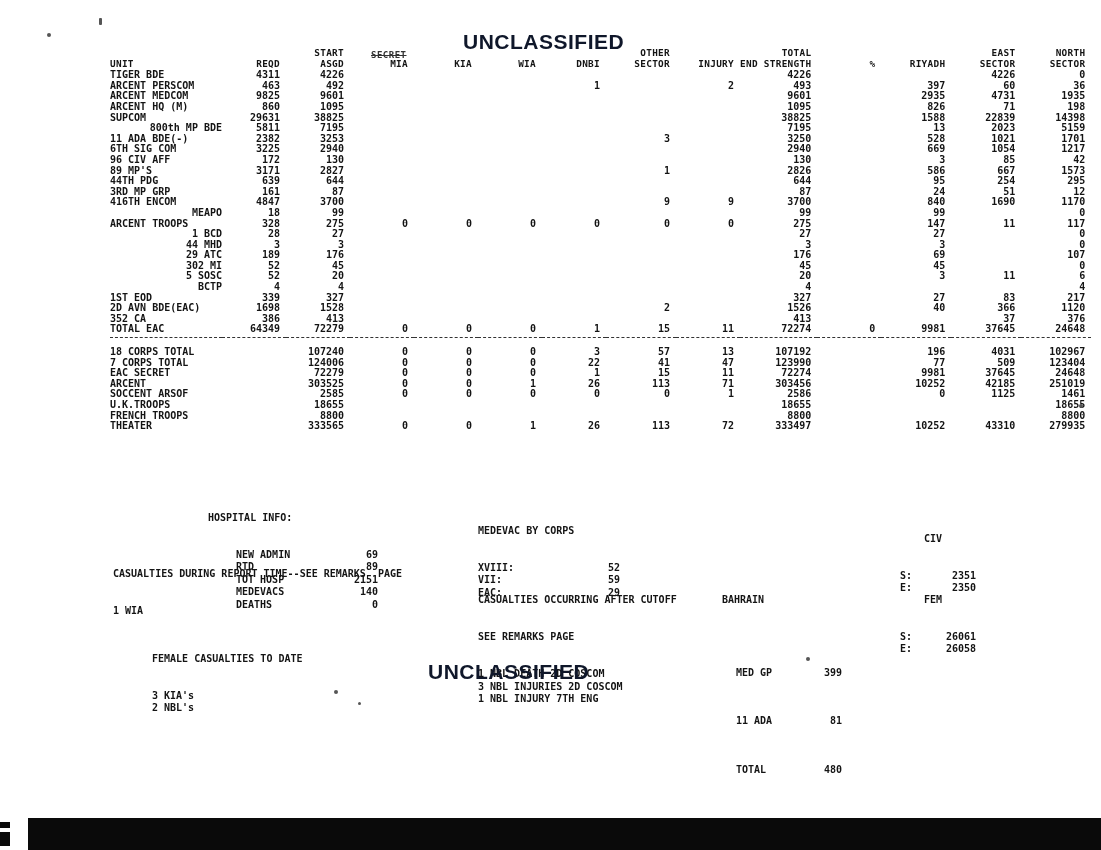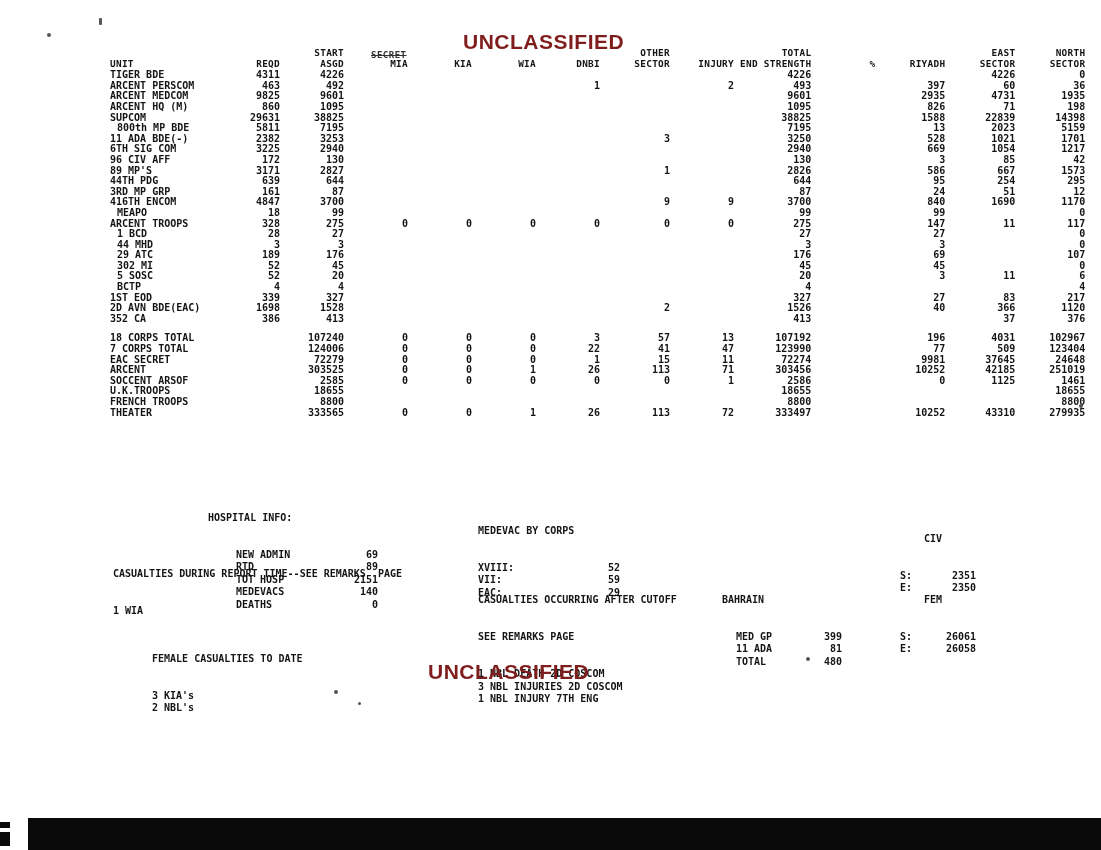--- a/index.html
+++ b/index.html
@@ -20,21 +20,21 @@
     left: 0; top: 0;
     width: 1101px;
     height: 850px;
   }
   .cls {
     position: absolute;
     font-family: "Liberation Sans", sans-serif;
     font-weight: bold;
     font-size: 21px;
     letter-spacing: 0.5px;
-    color: #7f1d1d;
+    color: #0f172a;
   }
   #cls-top { left: 463px; top: 30px; }
   #cls-bottom { left: 428px; top: 660px; }
   .secret-mark {
     position: absolute;
     left: 371px; top: 50px;
     font-family: "DejaVu Sans Mono", monospace;
     font-size: 9px;
     font-weight: bold;
     color: #333;
@@ -65,21 +65,21 @@
   }
   col.unit { width: 112px; }
   col.num  { width: 64px; }
   col.numw { width: 70px; }
   .l { text-align: left; }
   .r { text-align: right; padding-right: 6px !important; }
   td.unitcell {
     text-align: left;
     padding-left: 0px;
   }
-  td.indent1 { padding-left: 7px !important; }
+  td.indent1 { padding-left: 7px !important; text-align: right; }
   tr.sep td {
     border-bottom: 1px dashed #333;
     padding-bottom: 2px;
   }
   tr.gap td { height: 9px; }
   
   .blk {
     position: absolute;
     font-size: 10px;
     font-weight: bold;
@@ -90,21 +90,21 @@
   .hosp-label { display: inline-block; width: 86px; }
   .hosp-val { display: inline-block; width: 56px; text-align: right; }
   #hospital { left: 208px; top: 487px; }
   #medevac  { left: 478px; top: 500px; }
   #civ      { left: 900px; top: 508px; }
   #casualty-left  { left: 113px; top: 543px; }
   #casualty-right { left: 478px; top: 569px; }
   #bahrain  { left: 722px; top: 569px; }
   #fem      { left: 900px; top: 569px; }
   #female   { left: 113px; top: 628px; margin-left: 39px; }
-  .bah-label { display: inline-block; width: 66px; }
+  .bah-label { display: inline-block; width: 66px; margin-top: 36px; }
   .bah-val { display: inline-block; width: 40px; text-align: right; }
   .sm-label { display: inline-block; width: 26px; }
   .sm-val { display: inline-block; width: 50px; text-align: right; }
   
   .speck { position: absolute; background: #555; border-radius: 50%; }
   .blackbar {
     position: absolute;
     left: 28px;
     top: 818px;
     width: 1073px;
@@ -549,20 +549,36 @@
           <td class="r"></td>
           <td class="r"></td>
           <td class="r"></td>
           <td class="r"></td>
           <td class="r">413</td>
           <td class="r"></td>
           <td class="r"></td>
           <td class="r">37</td>
           <td class="r">376</td>
         </tr>
+        <tr class="sep">
+          <td class="unitcell">TOTAL EAC</td>
+          <td class="r">64349</td>
+          <td class="r">72279</td>
+          <td class="r">0</td>
+          <td class="r">0</td>
+          <td class="r">0</td>
+          <td class="r">1</td>
+          <td class="r">15</td>
+          <td class="r">11</td>
+          <td class="r">72274</td>
+          <td class="r">0</td>
+          <td class="r">9981</td>
+          <td class="r">37645</td>
+          <td class="r">24648</td>
+        </tr>
       </tbody>
     <tbody id="summary-body">
         <tr class="gap">
           <td colspan="14"></td>
         </tr>
         <tr>
           <td class="unitcell">18 CORPS TOTAL</td>
           <td class="r"></td>
           <td class="r">107240</td>
           <td class="r">0</td>

